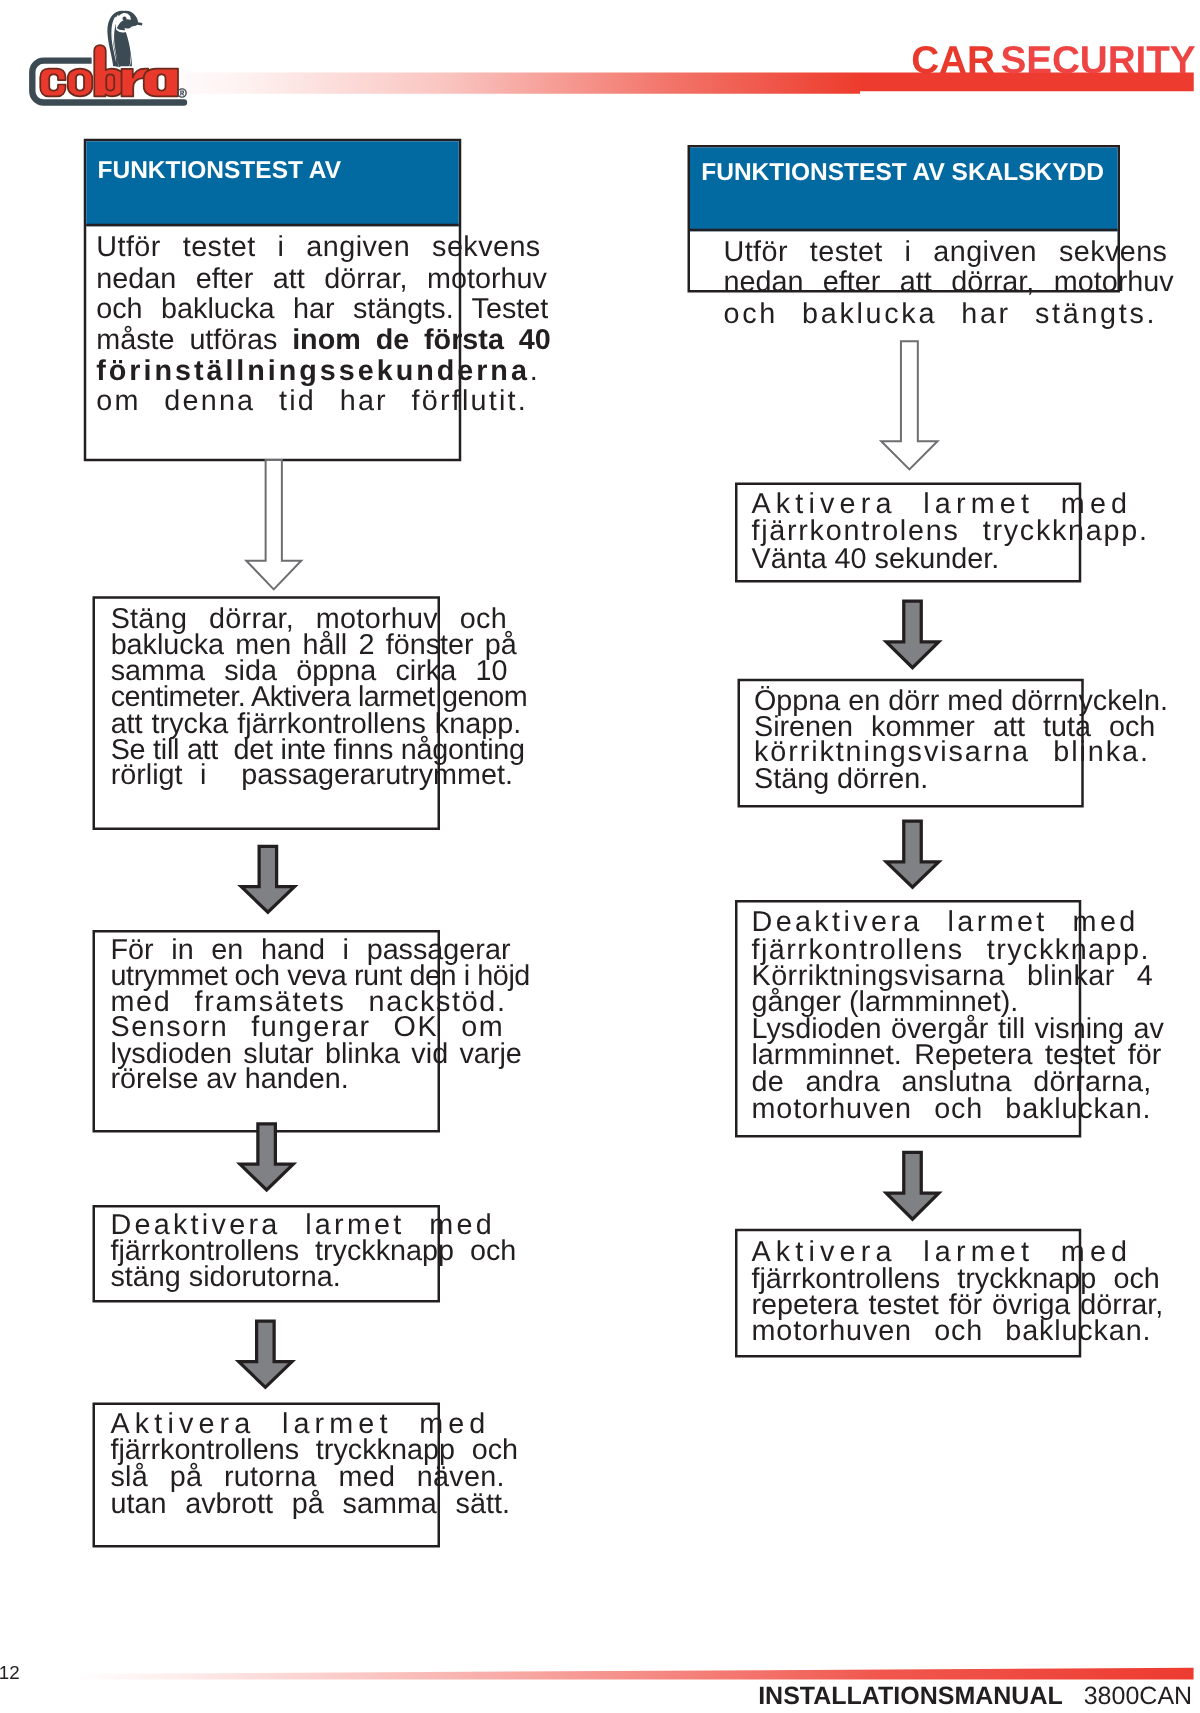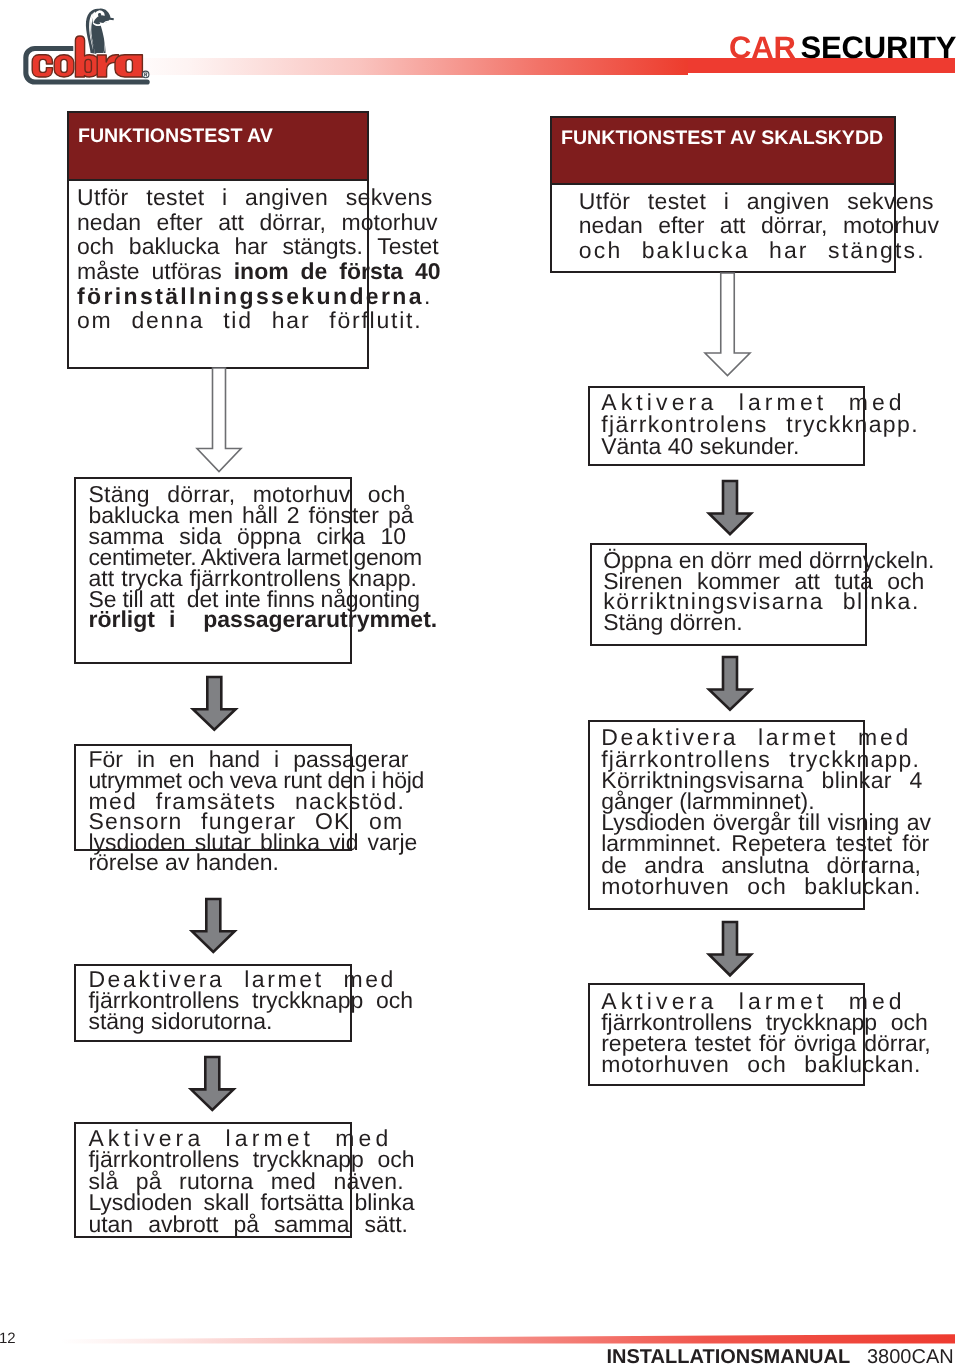--- a/index.html
+++ b/index.html
@@ -8,38 +8,38 @@
        -webkit-font-smoothing:antialiased;text-rendering:geometricPrecision;overflow:hidden;position:relative;}
   .page{position:absolute;inset:0;}
   
   #header{position:absolute;left:0;top:0;width:960px;height:100px;}
   #logo{position:absolute;left:18px;top:4px;width:140px;height:88px;}
   #brandbar-grad{position:absolute;left:120px;top:58px;width:568px;height:17px;
       background:linear-gradient(90deg, rgba(237,60,45,0) 0%, rgba(237,60,45,0.06) 12%, rgba(237,60,45,0.30) 42%, rgba(237,60,45,0.72) 74%, rgba(237,60,45,1) 100%);}
   #brandbar-solid{position:absolute;left:688px;top:58px;width:267px;height:15px;background:#ee3b30;}
   #brandtext{position:absolute;left:729px;top:29.8px;font-size:31px;font-weight:bold;letter-spacing:-0.1px;white-space:nowrap;}
   #brandtext .car{color:#e8392c;}
-  #brandtext .sec{color:#000000;margin-left:4.5px;}
+  #brandtext .sec{color:#ef4444;margin-left:4.5px;}
   
   .box{position:absolute;box-sizing:border-box;border:2px solid #231f20;background:#fff;}
-  .hdr{background:#7f1d1d;color:#fff;font-weight:bold;font-size:19.6px;line-height:22.1px;
+  .hdr{background:#0369a1;color:#fff;font-weight:bold;font-size:19.6px;line-height:22.1px;
        padding:9px 0 9px 11px;letter-spacing:0px;border-bottom:2px solid #231f20;box-sizing:border-box;}
   .body{font-size:23px;line-height:21.7px;color:#231f20;
         padding:10px 12px 6px 12px;}
   .body b{font-weight:bold;}
   .ln{white-space:pre;display:block;}
   .ln > span, .ln > b{white-space:pre;}
   svg.arrow{position:absolute;overflow:visible;}
   
   #L1{left:67px; top:111px;  width:302px; height:258px;}
   #L2{left:74px; top:477px;  width:278px; height:187px;}
-  #L3{left:74px; top:744px;  width:278px; height:107px;}
+  #L3{left:74px; top:744px;  width:278px; height:162px;}
   #L4{left:74px; top:964px;  width:278px; height:78px;}
   #L5{left:74px; top:1122px; width:278px; height:116px;}
-  #R1{left:550px;top:116px;  width:346px; height:157px;}
+  #R1{left:550px;top:116px;  width:346px; height:118px;}
   #R2{left:588px;top:386px;  width:277px; height:80px;}
   #R3{left:590px;top:543px;  width:277px; height:103px;}
   #R4{left:588px;top:720px;  width:277px; height:190px;}
   #R5{left:588px;top:983px;  width:277px; height:103px;}
   #L1 .hdr{height:67.5px;padding:12.4px 0 0 9px;}
   #R1 .hdr{height:67px;padding:9.4px 0 0 9px;}
   
   #L1 .body{padding:4.7px 8.4px 0 8px;    line-height:24.6px;}
   #R1 .body{padding:4px 34px 0 26.8px;    line-height:24.4px;}
   #L2 .body{padding:5px 12.6px 0 12.5px;  line-height:20.9px;}
@@ -187,21 +187,21 @@
     </svg>
 
   <div class="box" id="L2">
     <div class="body" id="L2b">
         <div class="ln jf" style="letter-spacing: 0.232px; word-spacing: 10.788px; margin-right: -0.232px;"><span>Stäng dörrar, motorhuv och</span></div>
         <div class="ln jf" style="letter-spacing: 0px; word-spacing: 2.602px; margin-right: 0px;"><span>baklucka men håll 2 fönster på</span></div>
         <div class="ln jf" style="letter-spacing: 0px; word-spacing: 9.057px; margin-right: 0px;"><span>samma sida öppna cirka 10</span></div>
         <div class="ln jf" style="letter-spacing: -0.438px; word-spacing: 0px; margin-right: 0.438px;"><span>centimeter. Aktivera larmet genom</span></div>
         <div class="ln jf" style="letter-spacing: 0px; word-spacing: 0.805px; margin-right: 0px;"><span>att trycka fjärrkontrollens knapp.</span></div>
         <div class="ln jf" style="letter-spacing: -0.203px; word-spacing: 0px; margin-right: 0.203px;"><span>Se till att  det inte finns någonting</span></div>
-        <div class="ln jf" style="letter-spacing: 0px; word-spacing: 7.581px; margin-right: 12px; font-weight: bold;"><span>rörligt i  passagerarutrymmet.</span></div>
+        <div class="ln jf" style="letter-spacing: 0px; word-spacing: 7.581px; margin-right: 12px;"><span>rörligt i  passagerarutrymmet.</span></div>
       </div>
   </div>
   <svg class="arrow" id="LA2" width="48.6" height="58.799999999999955" viewBox="190.29999999999998 673.7 48.6 58.799999999999955" style="left: 190.3px; top: 673.7px;">
       <path d="M207.6 676.7 L221.6 676.7 L221.6 709 L235.9 709 L214.6 729.5 L193.29999999999998 709 L207.6 709 Z" fill="#808184" stroke="#231f20" stroke-width="2.6" stroke-linejoin="miter"></path>
     </svg>
 
   <div class="box" id="L3">
     <div class="body" id="L3b">
         <div class="ln jf" style="letter-spacing: 0px; word-spacing: 7.743px; margin-right: 0px;"><span>För in en hand i passagerar</span></div>
         <div class="ln jf" style="letter-spacing: -0.33px; word-spacing: 0px; margin-right: 0.33px;"><span>utrymmet och veva runt den i höjd</span></div>
@@ -224,21 +224,20 @@
   </div>
   <svg class="arrow" id="LA4" width="48.6" height="58.90000000000009" viewBox="188.39999999999998 1054.1 48.6 58.90000000000009" style="left: 188.4px; top: 1054.1px;">
       <path d="M205.7 1057.1 L219.7 1057.1 L219.7 1089.5 L234 1089.5 L212.7 1110 L191.39999999999998 1089.5 L205.7 1089.5 Z" fill="#808184" stroke="#231f20" stroke-width="2.6" stroke-linejoin="miter"></path>
     </svg>
 
   <div class="box" id="L5">
     <div class="body" id="L5b">
         <div class="ln jf" style="letter-spacing: 4.099px; word-spacing: 10.788px; margin-right: -4.099px;"><span>Aktivera larmet med</span></div>
         <div class="ln jf" style="letter-spacing: 0px; word-spacing: 7.078px; margin-right: 0px;"><span>fjärrkontrollens tryckknapp och</span></div>
         <div class="ln jf" style="letter-spacing: 0.199px; word-spacing: 10.788px; margin-right: -0.199px;"><span>slå på rutorna med näven.</span></div>
-        <div class="ln jf" style="letter-spacing: 0px; word-spacing: 4.599px; margin-right: 0px;"><span>Lysdioden skall fortsätta blinka</span></div>
         <div class="ln jf" style="letter-spacing: 0px; word-spacing: 8.609px; margin-right: 0px;"><span>utan avbrott på samma sätt.</span></div>
       </div>
   </div>
 
   <div class="box" id="R1">
     <div class="hdr" id="R1h">FUNKTIONSTEST AV SKALSKYDD</div>
     <div class="body" id="R1b">
         <div class="ln jf" style="letter-spacing: 0.342px; word-spacing: 10.788px; margin-right: -0.342px;"><span>Utför testet i angiven sekvens</span></div>
         <div class="ln jf" style="letter-spacing: 0px; word-spacing: 9.155px; margin-right: 0px;"><span>nedan efter att dörrar, motorhuv</span></div>
         <div class="ln jf" style="letter-spacing: 2.151px; word-spacing: 10.788px; margin-right: -2.151px;"><span>och baklucka har stängts.</span></div>

